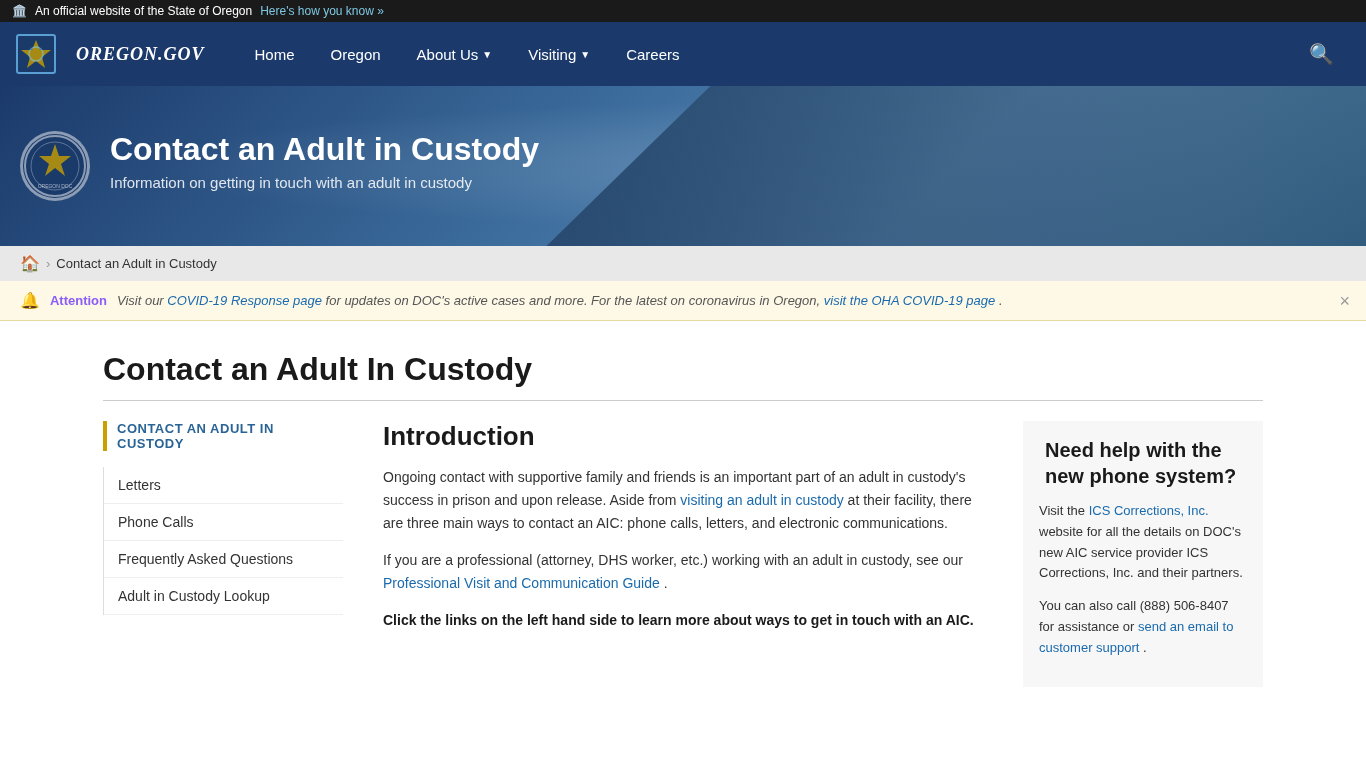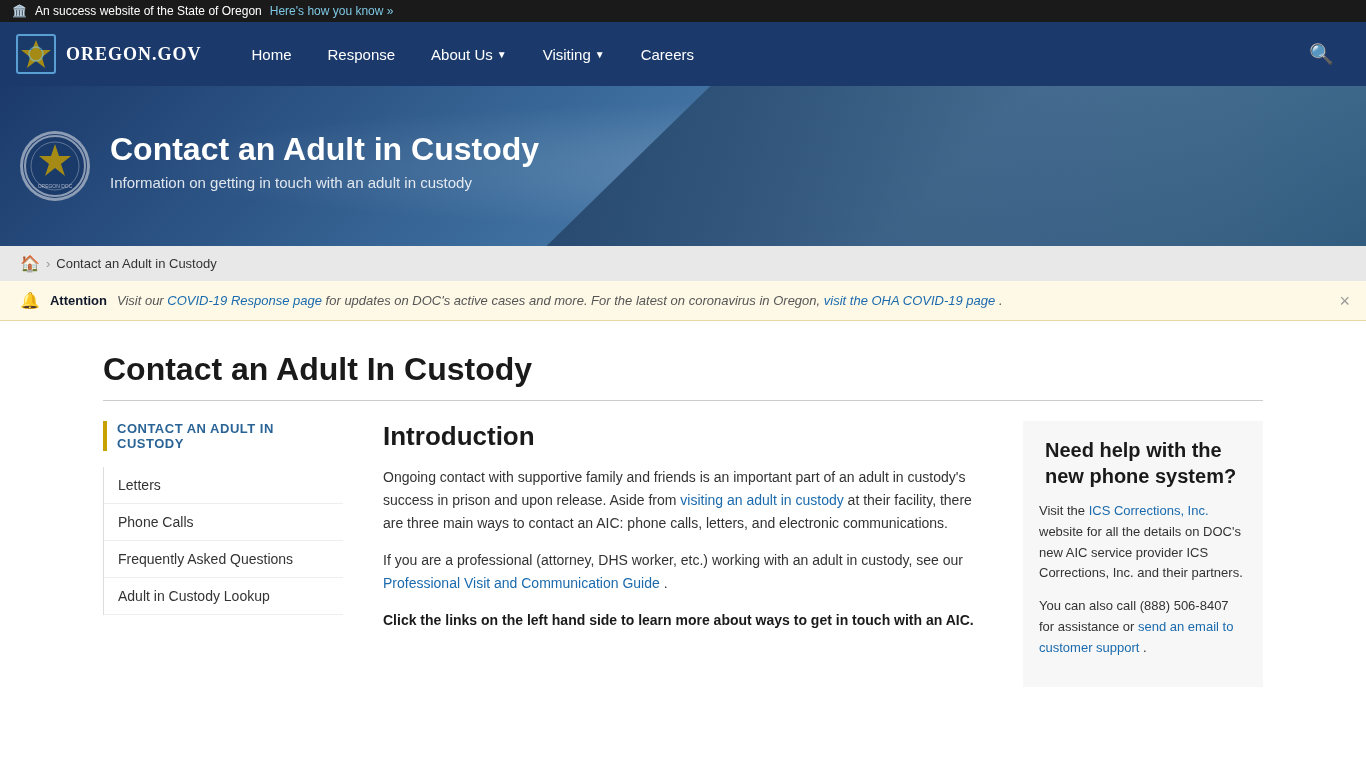--- a/index.html
+++ b/index.html
@@ -22,23 +22,24 @@
       background: #1b3a6b;
       display: flex;
       align-items: center;
       padding: 0 16px;
       height: 64px;
       position: relative;
     }
     .logo-area {
       display: flex;
       align-items: center;
-      gap: 10px;
+      gap: 20px;
       margin-right: 32px;
       text-decoration: none;
+      font-style: italic;
     }
     .logo-text {
       color: #fff;
       font-size: 18px;
       font-weight: bold;
       font-family: Georgia, serif;
       letter-spacing: 1px;
     }
     .logo-icon {
       width: 40px;
@@ -153,21 +154,21 @@
       background: #fef9e7;
       border-bottom: 1px solid #e8d9a0;
       padding: 10px 20px;
       display: flex;
       align-items: center;
       gap: 10px;
       font-size: 13px;
       position: relative;
     }
     .attention-bell { color: #c8a000; font-size: 16px; }
-    .attention-label { font-weight: bold; color: #0f172a; }
+    .attention-label { font-weight: bold; color: #8b5cf6; }
     .attention-text { color: #555; flex: 1; font-style: italic; }
     .attention-link { color: #1a6aad; text-decoration: none; }
     .attention-close {
       position: absolute;
       right: 16px;
       top: 50%;
       transform: translateY(-50%);
       cursor: pointer;
       color: #999;
       font-size: 18px;
@@ -284,42 +285,42 @@
         linear-gradient(to left, rgba(30,60,100,0.3), rgba(30,60,100,0.8)),
         linear-gradient(135deg, #4a7a9a 0%, #6a9aba 50%, #3a6a8a 100%);
       clip-path: polygon(20% 0, 100% 0, 100% 100%, 0% 100%);
     }
   </style>
 </head>
 <body>
 
 <div class="top-bar">
   <span>🏛️</span>
-  <span>An success website of the State of Oregon</span>
+  <span>An official website of the State of Oregon</span>
   <a href="#" style="color:#7ec8e3;">Here's how you know »</a>
 </div>
 
 <nav class="nav-bar">
   <a class="logo-area" href="#">
     <div class="logo-icon">
       <svg width="36" height="36" viewBox="0 0 36 36">
         <rect width="36" height="36" fill="#1a3a6a" rx="2"></rect>
         <polygon points="18,4 22,14 33,14 24,21 27,32 18,25 9,32 12,21 3,14 14,14" fill="#c8a000" opacity="0.8"></polygon>
         <circle cx="18" cy="18" r="7" fill="none" stroke="#7ec8e3" stroke-width="1.5" opacity="0.6"></circle>
       </svg>
     </div>
     <span class="logo-text">OREGON.GOV</span>
   </a>
 
   <div class="nav-links">
     <a class="nav-link" href="#">
       <span>Home</span>
     </a>
     <a class="nav-link" href="#">
-      <span>Response</span>
+      <span>Oregon</span>
     </a>
     <a class="nav-link" href="#">
       <span>About Us</span>
       <span class="arrow">▼</span>
     </a>
     <a class="nav-link" href="#">
       <span>Visiting</span>
       <span class="arrow">▼</span>
     </a>
     <a class="nav-link" href="#">

